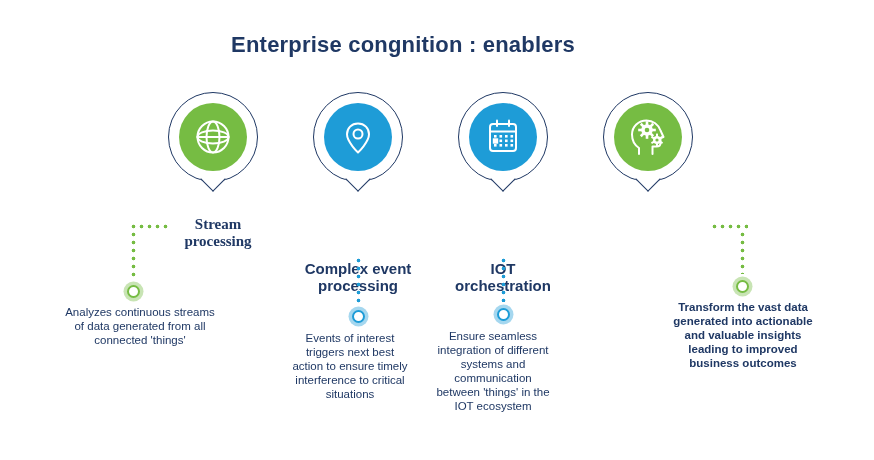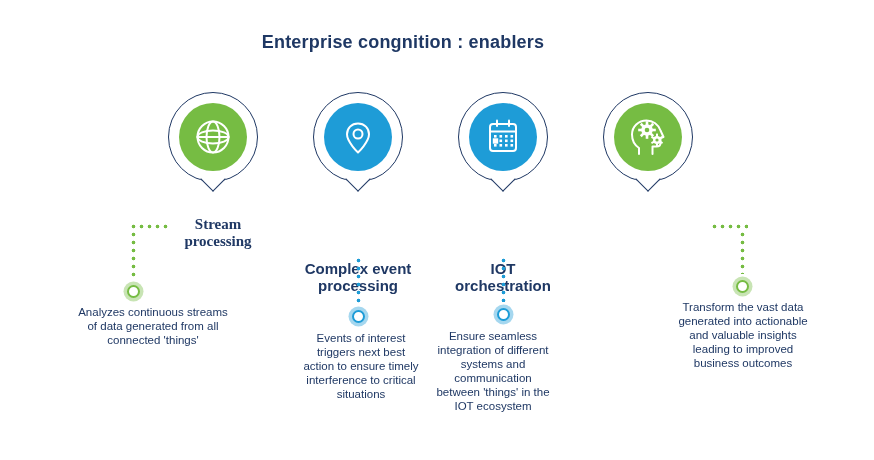--- a/index.html
+++ b/index.html
@@ -9,21 +9,21 @@
     width: 874px;
     height: 460px;
     background: #fff;
     font-family: "Liberation Sans", sans-serif;
     overflow: hidden;
   }
   .title {
     position: absolute;
     top: 32px; left: 0; width: 806px;
     text-align: center;
-    font-size: 18px;
+    font-size: 22px;
     font-weight: bold;
     color: #1F3864;
     letter-spacing: .2px;
   }
   .bubble-outer {
     position: absolute;
     width: 90px; height: 90px;
     border: 1.5px solid #1F3864;
     border-radius: 50%;
     background: #fff;
@@ -105,39 +105,39 @@
         <ellipse cx="22" cy="22" rx="15.5" ry="6.5"></ellipse>
         <line x1="6.5" y1="22" x2="37.5" y2="22"></line>
       </g>
     </svg>
   </div>
   <div class="label" style="left:138px; top:216px; width:160px;font-family:Liberation Serif, serif;">Stream
 processing</div>
   <div class="hdots" style="--c:#76BC43; left:131px; top:224px; width:40px;"></div>
   <div class="vdots" style="--c:#76BC43; left:131px; top:232px; height:48px;"></div>
   <div class="ring green" style="left:127px; top:285px;"></div>
-  <div class="desc" style="left:63px; top:305px; width:180px;">Analyzes continuous streams
+  <div class="desc" style="left:50px; top:305px; width:180px;">Analyzes continuous streams
 of data generated from all
 connected 'things'</div>
 
   <div class="bubble-outer" style="left:313px; top:92px;"></div>
   <div class="bubble-tail" style="left:349px; top:170px;"></div>
   <div class="bubble-inner blue" style="left:324px; top:103px;">
     <svg width="44" height="44" viewBox="0 0 44 44">
       <g stroke="#fff" stroke-width="2" fill="none" stroke-linecap="round" stroke-linejoin="round">
         <path d="M22 8.5 C15.5 8.5 11 13.2 11 19.3 C11 27 22 37.5 22 37.5 C22 37.5 33 27 33 19.3 C33 13.2 28.5 8.5 22 8.5 Z"></path>
         <circle cx="22" cy="19" r="4.5"></circle>
       </g>
     </svg>
   </div>
   <div class="label" style="left:278px; top:232px; width:160px;margin-top:28px;">Complex event
 processing</div>
   <div class="vdots" style="--c:#1E9CD7; left:356px; top:258px; height:46px;"></div>
   <div class="ring blue" style="left:352px; top:310px;"></div>
-  <div class="desc" style="left:286px; top:331px; width:150px;">Events of interest
+  <div class="desc" style="left:275px; top:331px; width:150px;">Events of interest
 triggers next best
 action to ensure timely
 interference to critical
 situations</div>
 
   <div class="bubble-outer" style="left:458px; top:92px;"></div>
   <div class="bubble-tail" style="left:494px; top:170px;"></div>
   <div class="bubble-inner blue" style="left:469px; top:103px;">
     <svg width="44" height="44" viewBox="0 0 44 44">
       <g stroke="#fff" stroke-width="2" fill="none" stroke-linecap="round">
@@ -198,19 +198,19 @@
         <rect x="-1" y="-6.4" width="2" height="3" transform="rotate(240)"></rect>
         <rect x="-1" y="-6.4" width="2" height="3" transform="rotate(300)"></rect>
         <circle r="4"></circle>
         <circle r="1.6" fill="#76BC43"></circle>
       </g>
     </svg>
   </div>
   <div class="hdots" style="--c:#76BC43; left:712px; top:224px; width:36px;"></div>
   <div class="vdots" style="--c:#76BC43; left:740px; top:232px; height:42px;"></div>
   <div class="ring green" style="left:736px; top:280px;"></div>
-  <div class="desc" style="left:652px; top:300px; width:182px;">Transform the vast data
+  <div class="desc" style="left:652px; top:300px; width:182px;font-weight:bold;">Transform the vast data
 generated into actionable
 and valuable insights
 leading to improved
 business outcomes</div>
 
 </div>
 
 </body></html>

